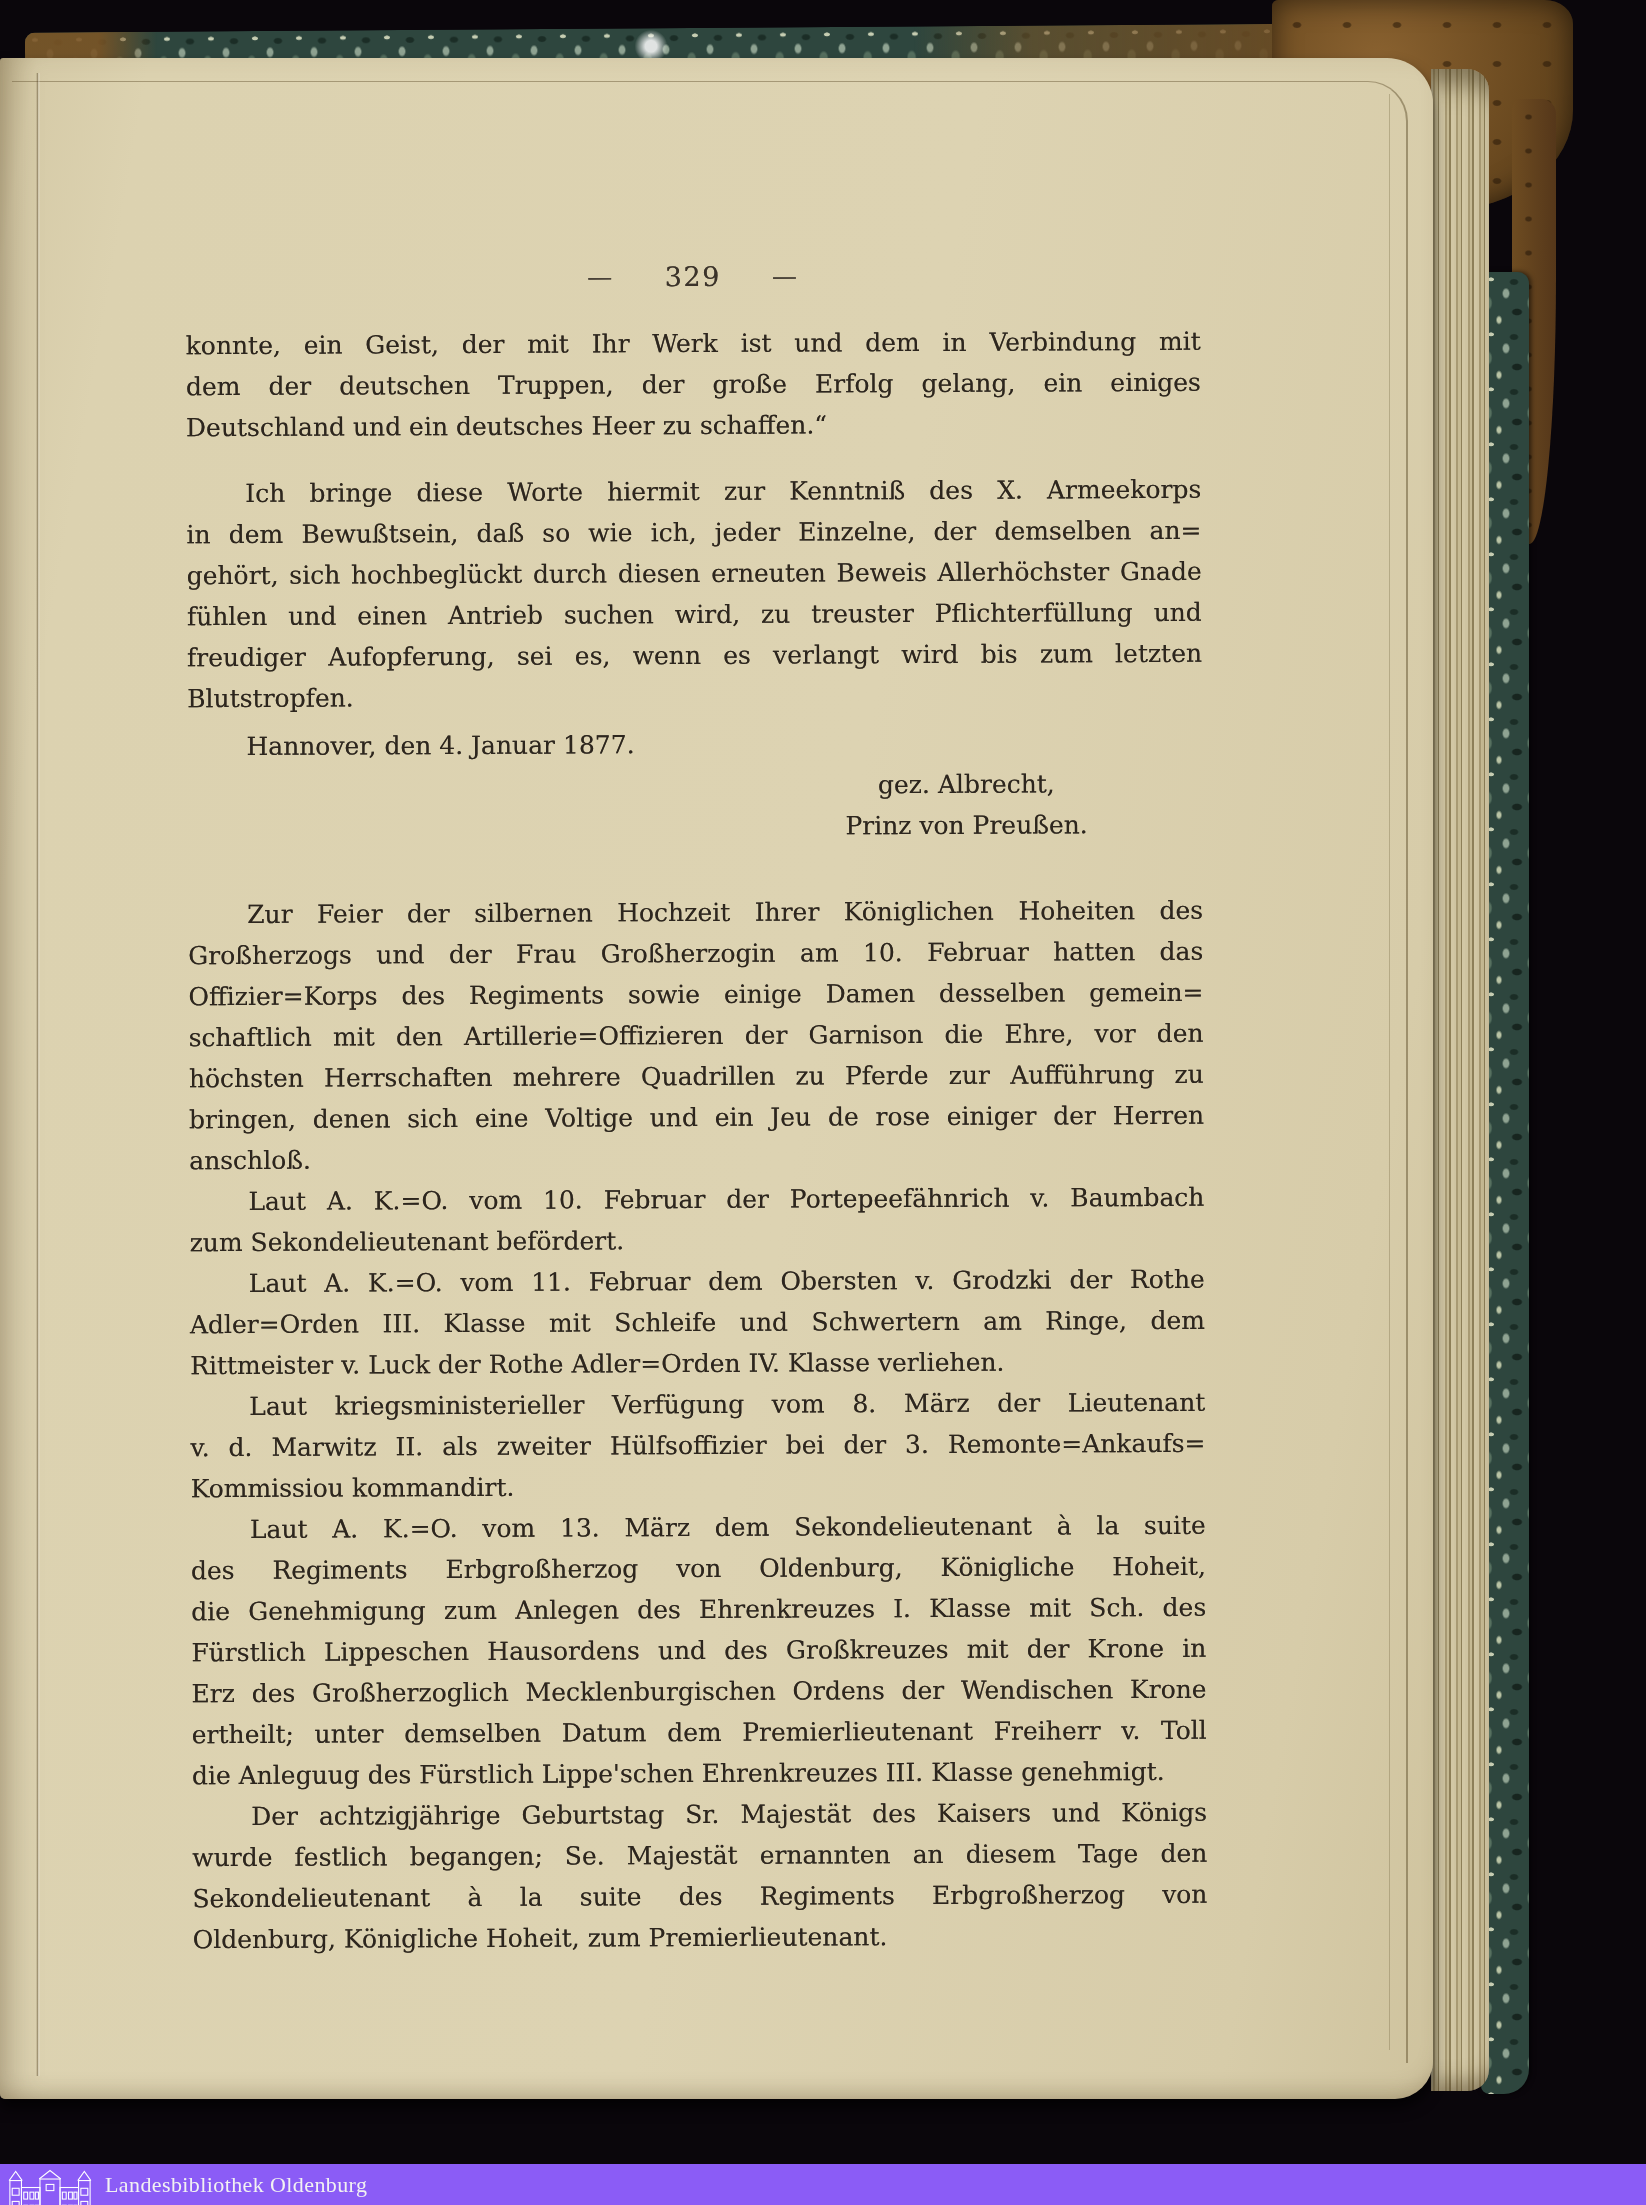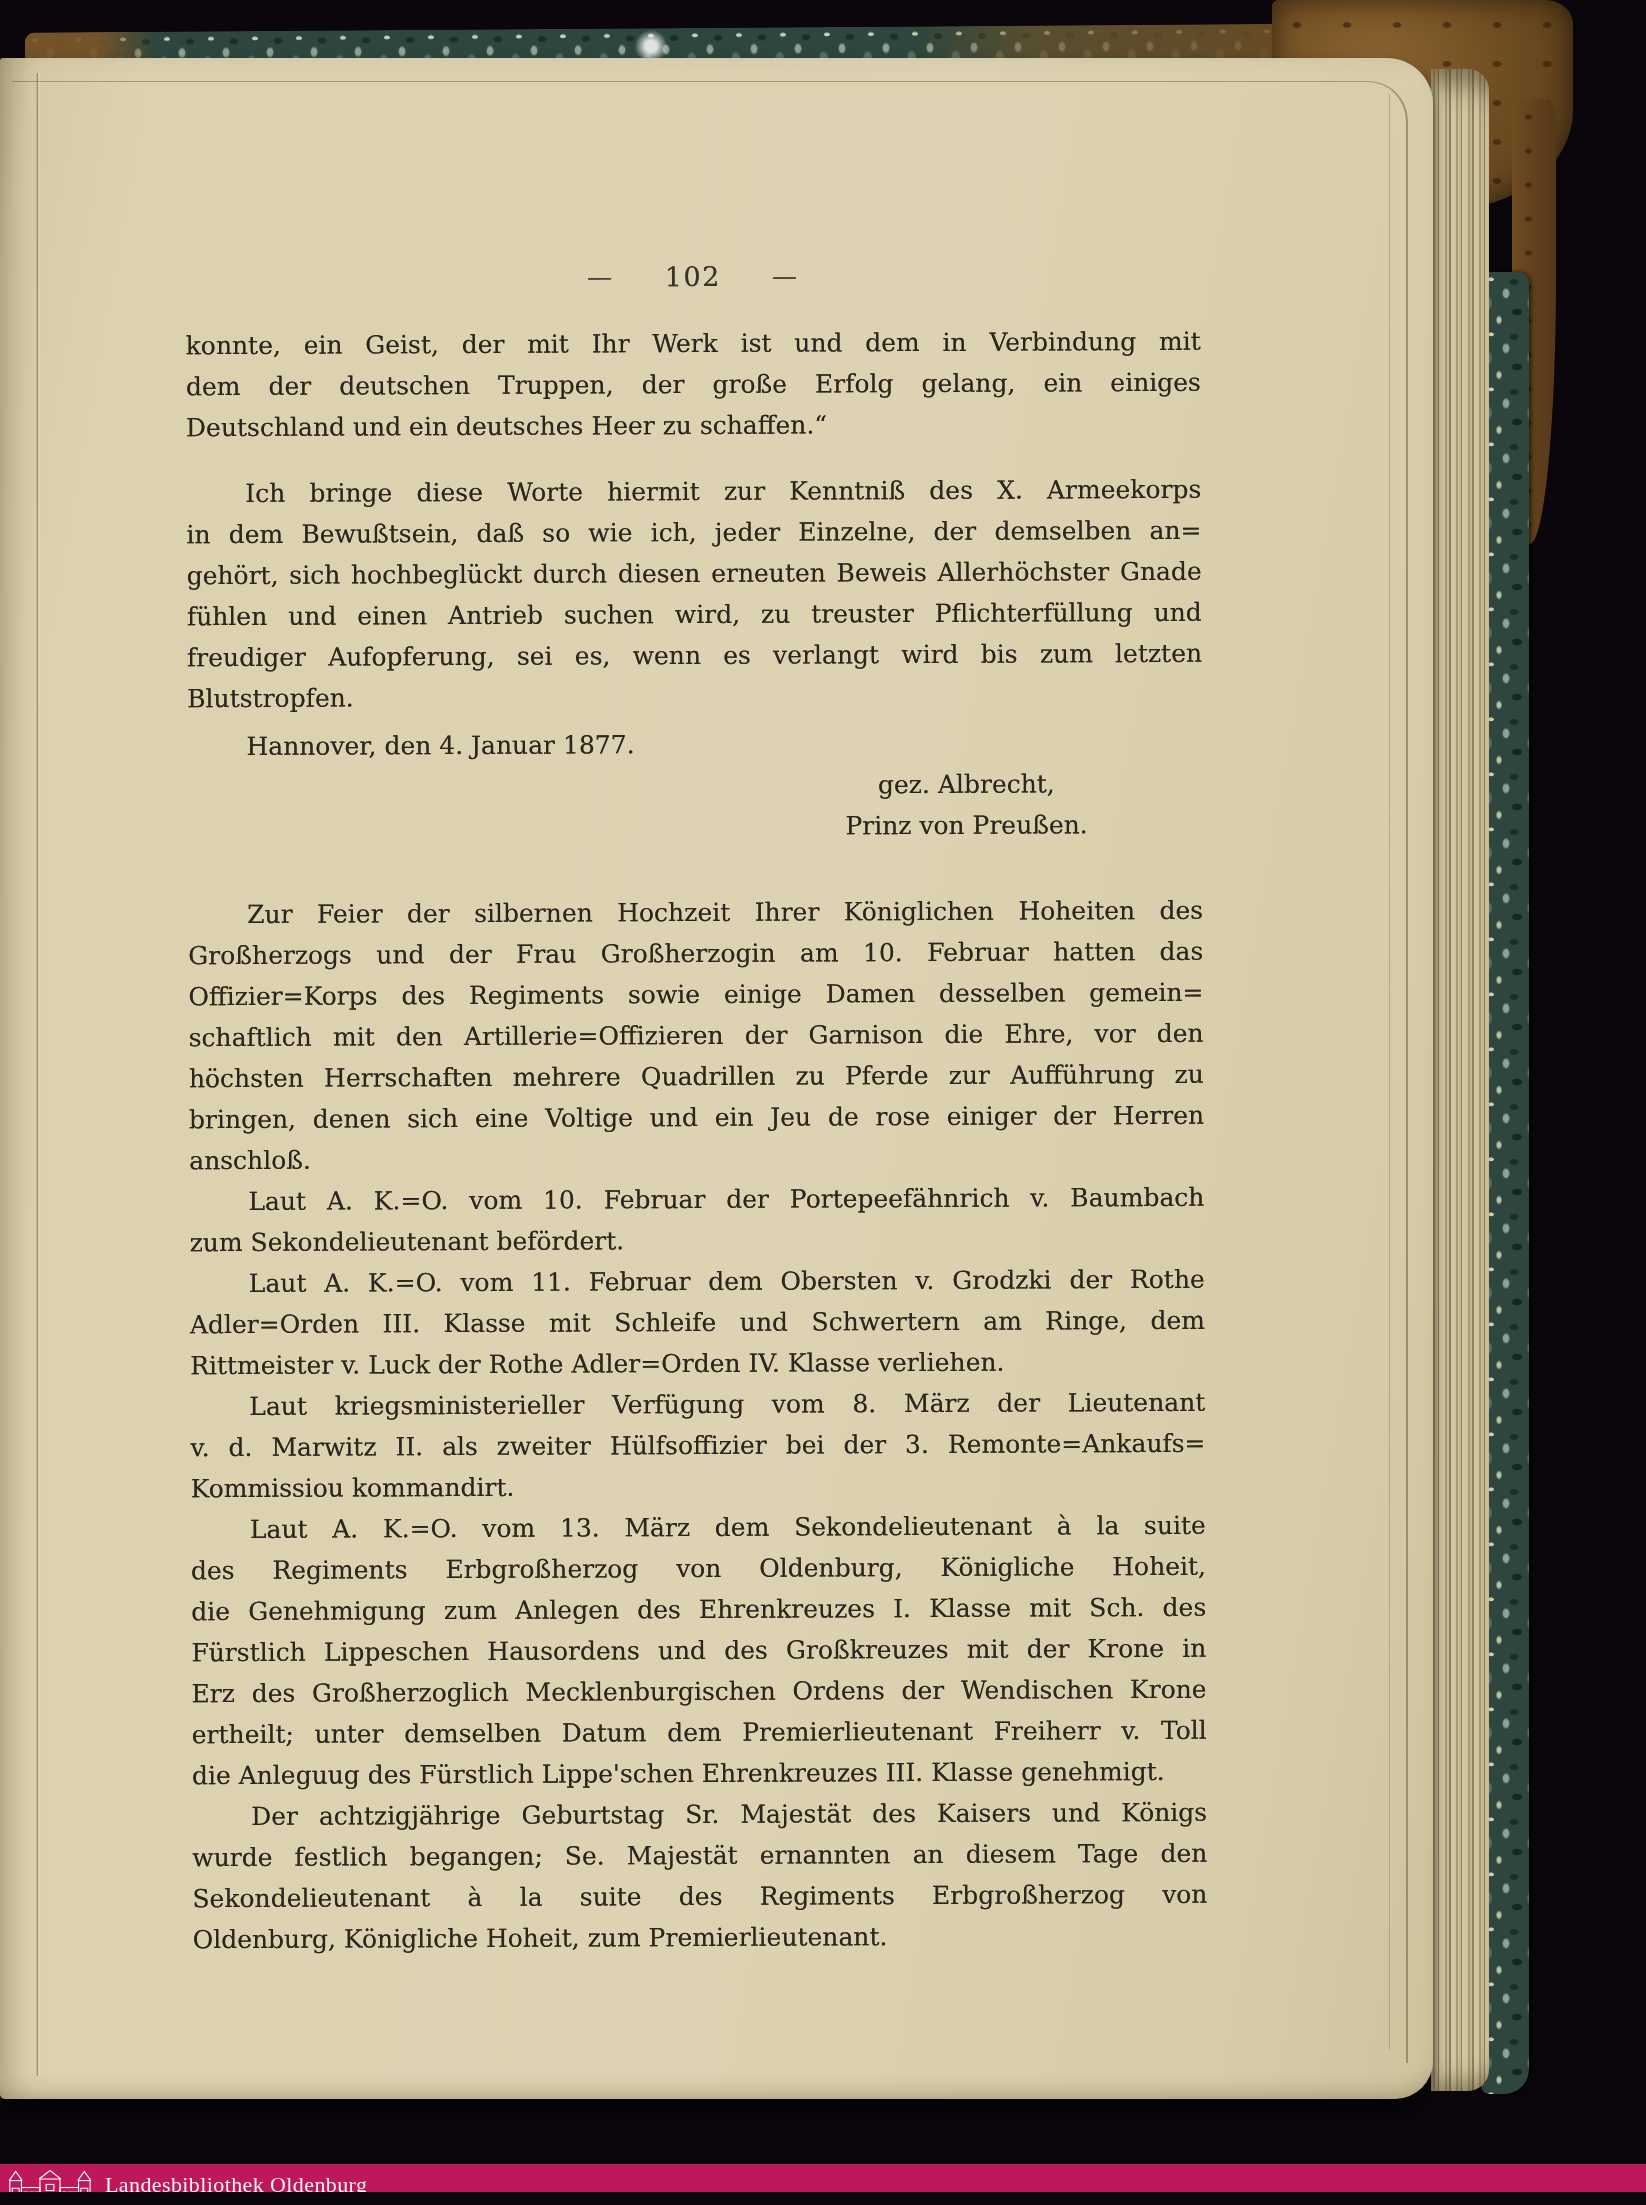--- a/index.html
+++ b/index.html
@@ -109,22 +109,22 @@
   .line.last { text-align-last: left; }
   .para.indent .line:first-child { text-indent: 59px; }
   .gap-sm { margin-top: 25px; }
   .gap-lg { margin-top: 45px; }
   .dateline { height: 41px; margin-top: 6.6px; text-indent: 59px; text-align: left; }
   .sigblock { width: fit-content; margin-left: auto; margin-right: 115px; text-align: center; }
   .sigline { height: 41px; }
 
   
   .footer-bar {
-    position: absolute; left: 0; right: 0; top: 2164px; height: 28px; z-index: 10;
-    background: #be185d; overflow: hidden;
+    position: absolute; left: 0; right: 0; top: 2164px; height: 42px; z-index: 10;
+    background: #8b5cf6; overflow: hidden;
   }
   .footer-bar svg { position: absolute; left: 6.6px; top: 5px; }
   .footer-label {
     position: absolute; left: 105px; top: 8.2px;
     font-family: "Liberation Serif", serif; font-size: 22px; color: #f2f2f2;
     letter-spacing: 0.4px;
   }
 </style>
 </head>
 <body>
@@ -141,21 +141,21 @@
   <div class="page-stack"></div>
 
   <div class="page">
     <div class="ridge"></div>
     <div class="ridge2"></div>
     <div class="crease"></div>
 
     <div id="text-flow">
       <div class="pagenum">
         <span class="dash">—</span>
-        <span>102</span>
+        <span>329</span>
         <span class="dash">—</span>
       </div>
 
     <div class="para">
           <div class="line">konnte, ein Geist, der mit Ihr Werk ist und dem in Verbindung mit</div>
           <div class="line">dem der deutschen Truppen, der große Erfolg gelang, ein einiges</div>
           <div class="line last">Deutschland und ein deutsches Heer zu schaffen.“</div>
         </div>
         <div class="para indent gap-sm">
           <div class="line">Ich bringe diese Worte hiermit zur Kenntniß des X. Armeekorps</div>

